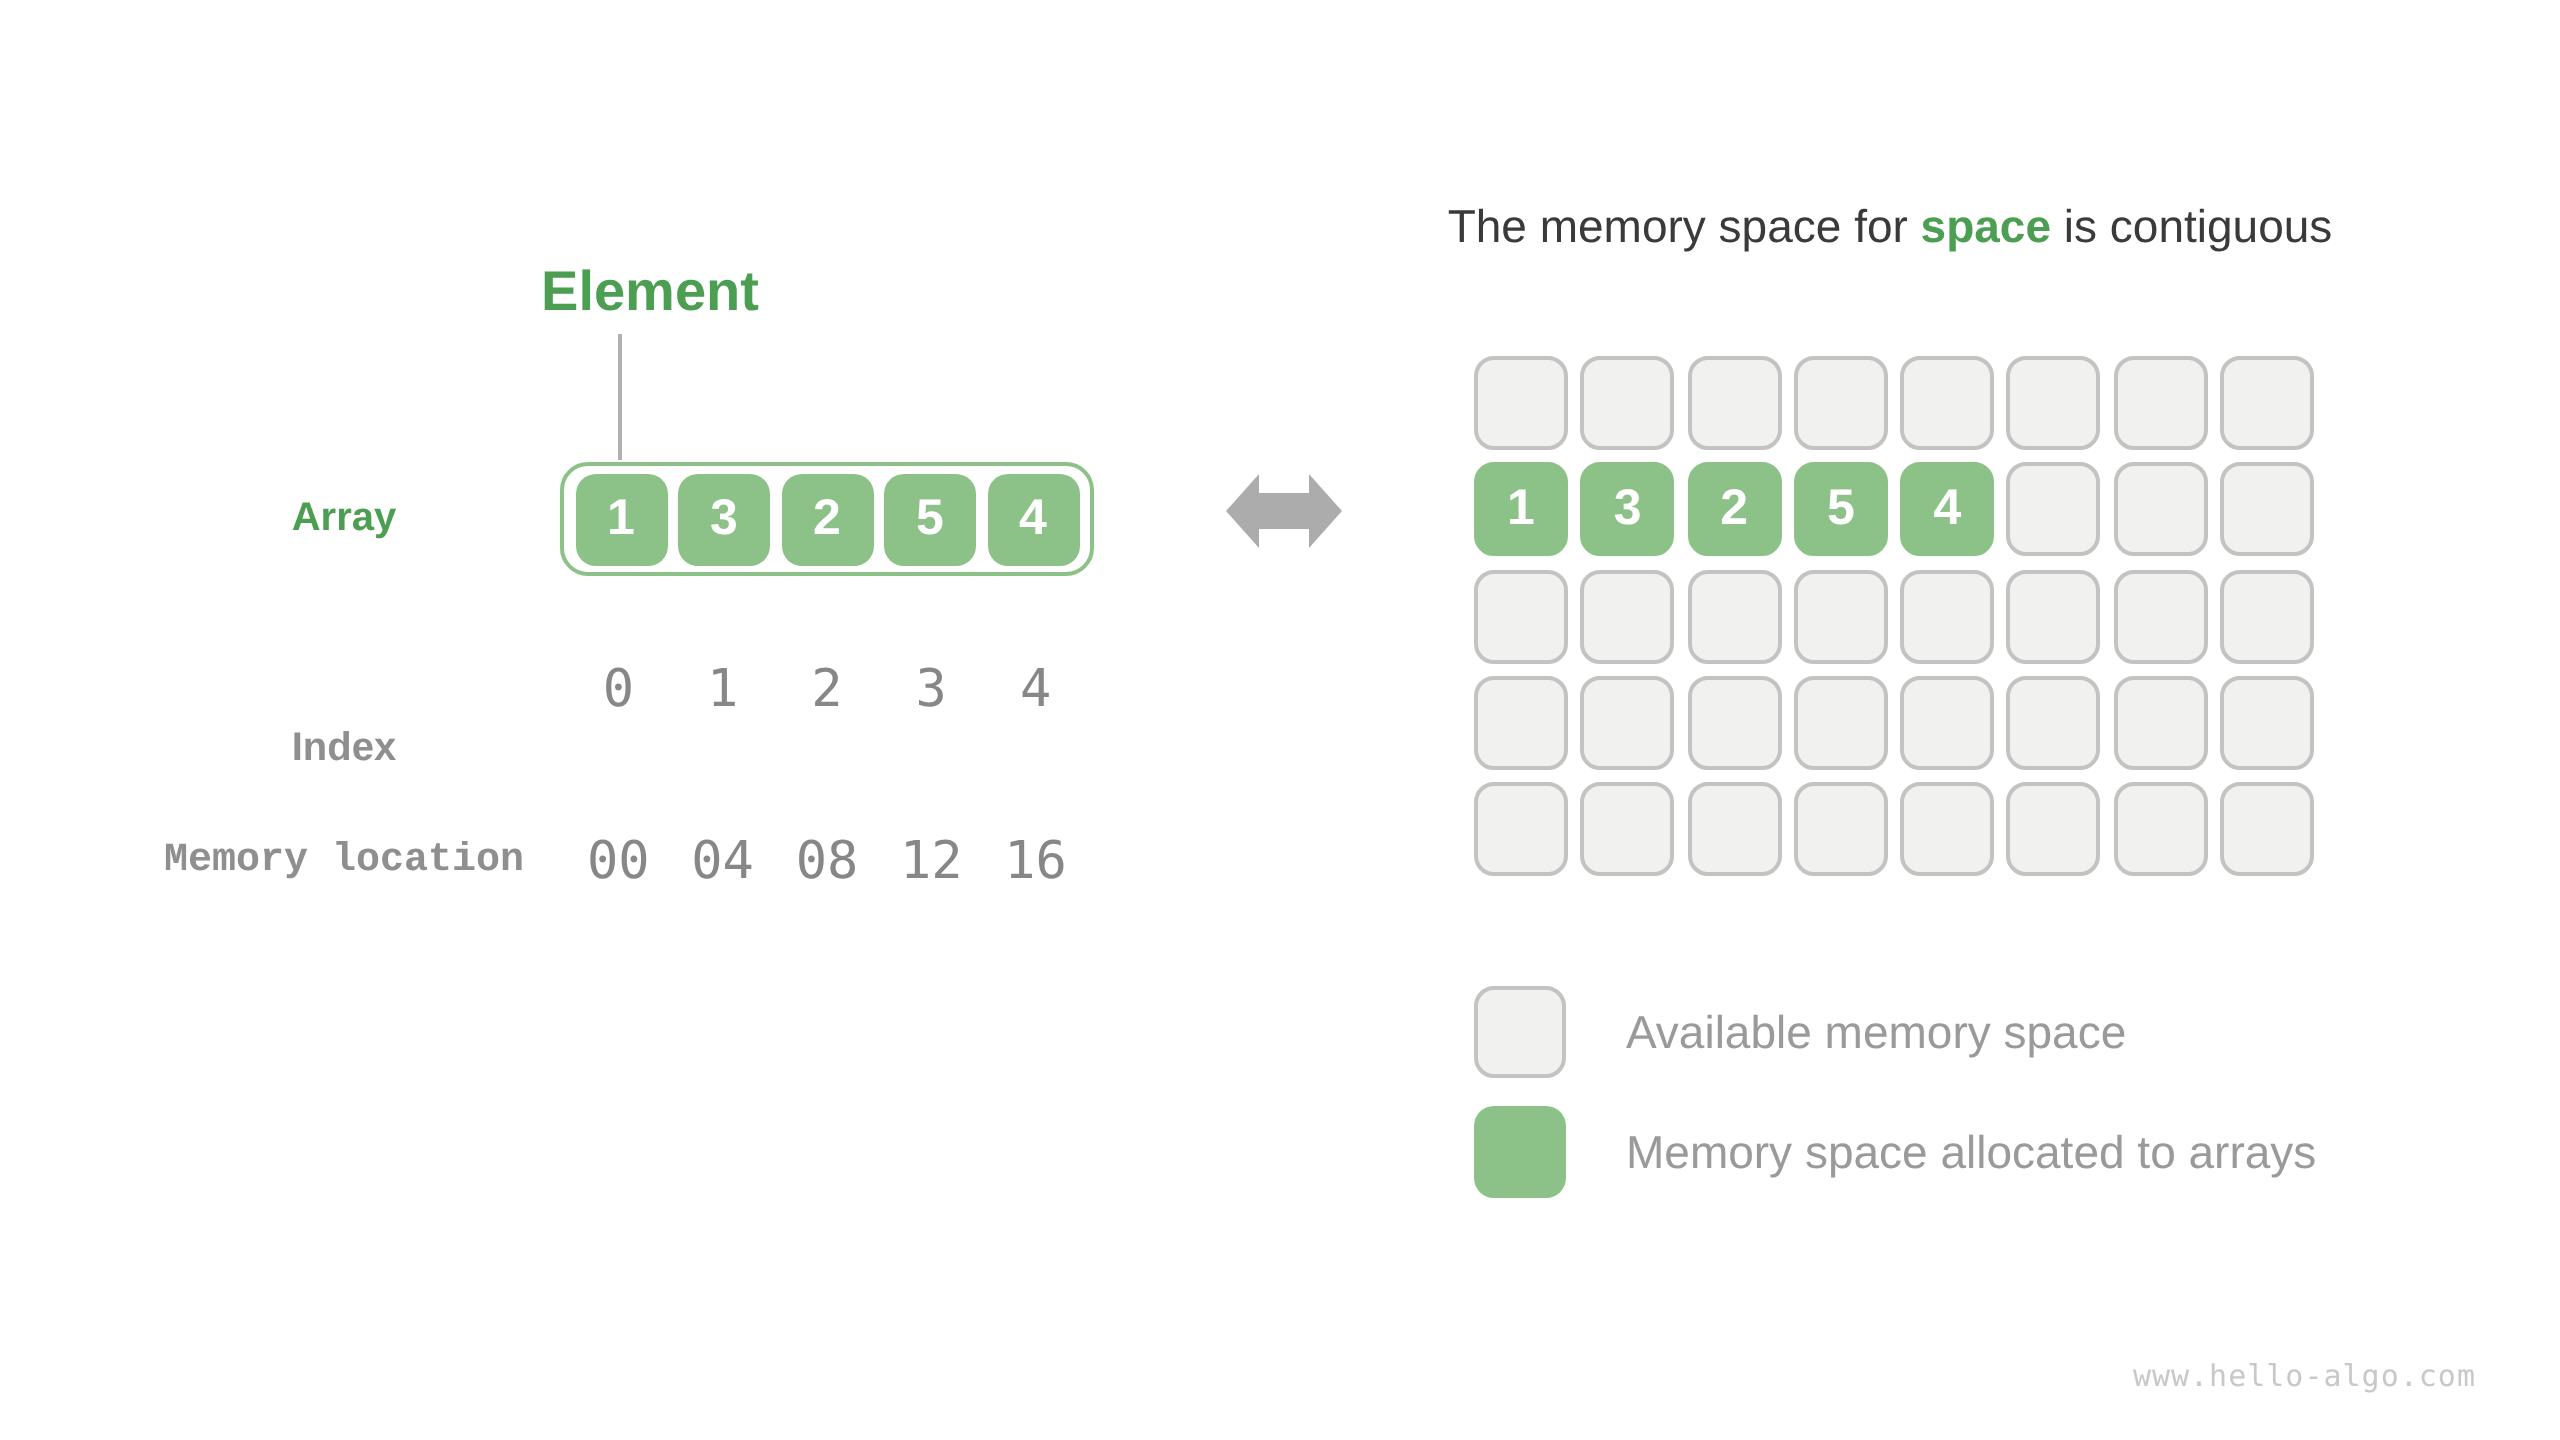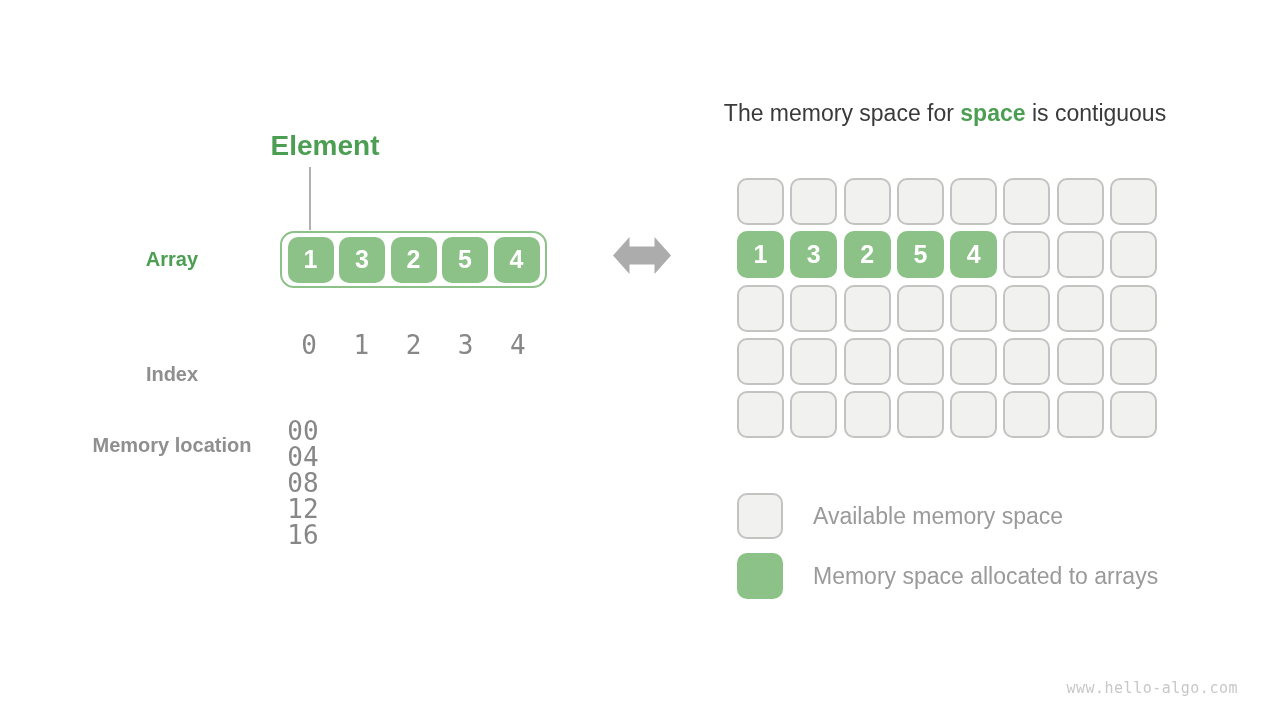--- a/index.html
+++ b/index.html
@@ -21,37 +21,37 @@
   .connector{
     position:absolute; left:309px; top:167px; width:1.5px; height:63px;
     background:var(--line-gray);
   }
   .side-label{
     position:absolute; left:22px; width:300px; text-align:center;
     font-size:20px; font-weight:bold; color:var(--gray-label); line-height:28px;
   }
   .array-side-label{ top:245px; color:var(--green-text); }
   .index-side-label{ top:331px;margin-top:29px; }
-  .memloc-side-label{ top:431px; }
+  .memloc-side-label{ top:417px;font-family:Liberation Mono, monospace; }
   .array-container{
     position:absolute; left:280px; top:231px; width:267px; height:57px;
     box-sizing:border-box; border:2px solid var(--green-fill); border-radius:14px;
     background:#fff; display:flex; align-items:center; justify-content:space-evenly;
   }
   .array-cell{
     width:46px; height:46px; border-radius:10px; background:var(--green-fill);
     color:#fff; font-size:25px; font-weight:bold;
     display:flex; align-items:center; justify-content:center;
   }
   .value-row{
     position:absolute; left:280px; width:267px;
     display:flex; justify-content:space-evenly;
   }
   .index-row{ top:332px; }
-  .memloc-row{ top:418px;flex-direction:column; }
+  .memloc-row{ top:418px; }
   .mono-val{
     width:46px; text-align:center; font-family:"DejaVu Sans Mono", monospace;
     font-size:26px; line-height:26px; color:var(--mono-gray);
   }
   
   .arrow-wrap{ position:absolute; left:613px; top:237px; width:58px; height:37px; }
   
   .diagram-title{
     position:absolute; left:650px; top:100px; width:590px; text-align:center;
     font-size:23px; color:var(--dark-text); white-space:nowrap;

